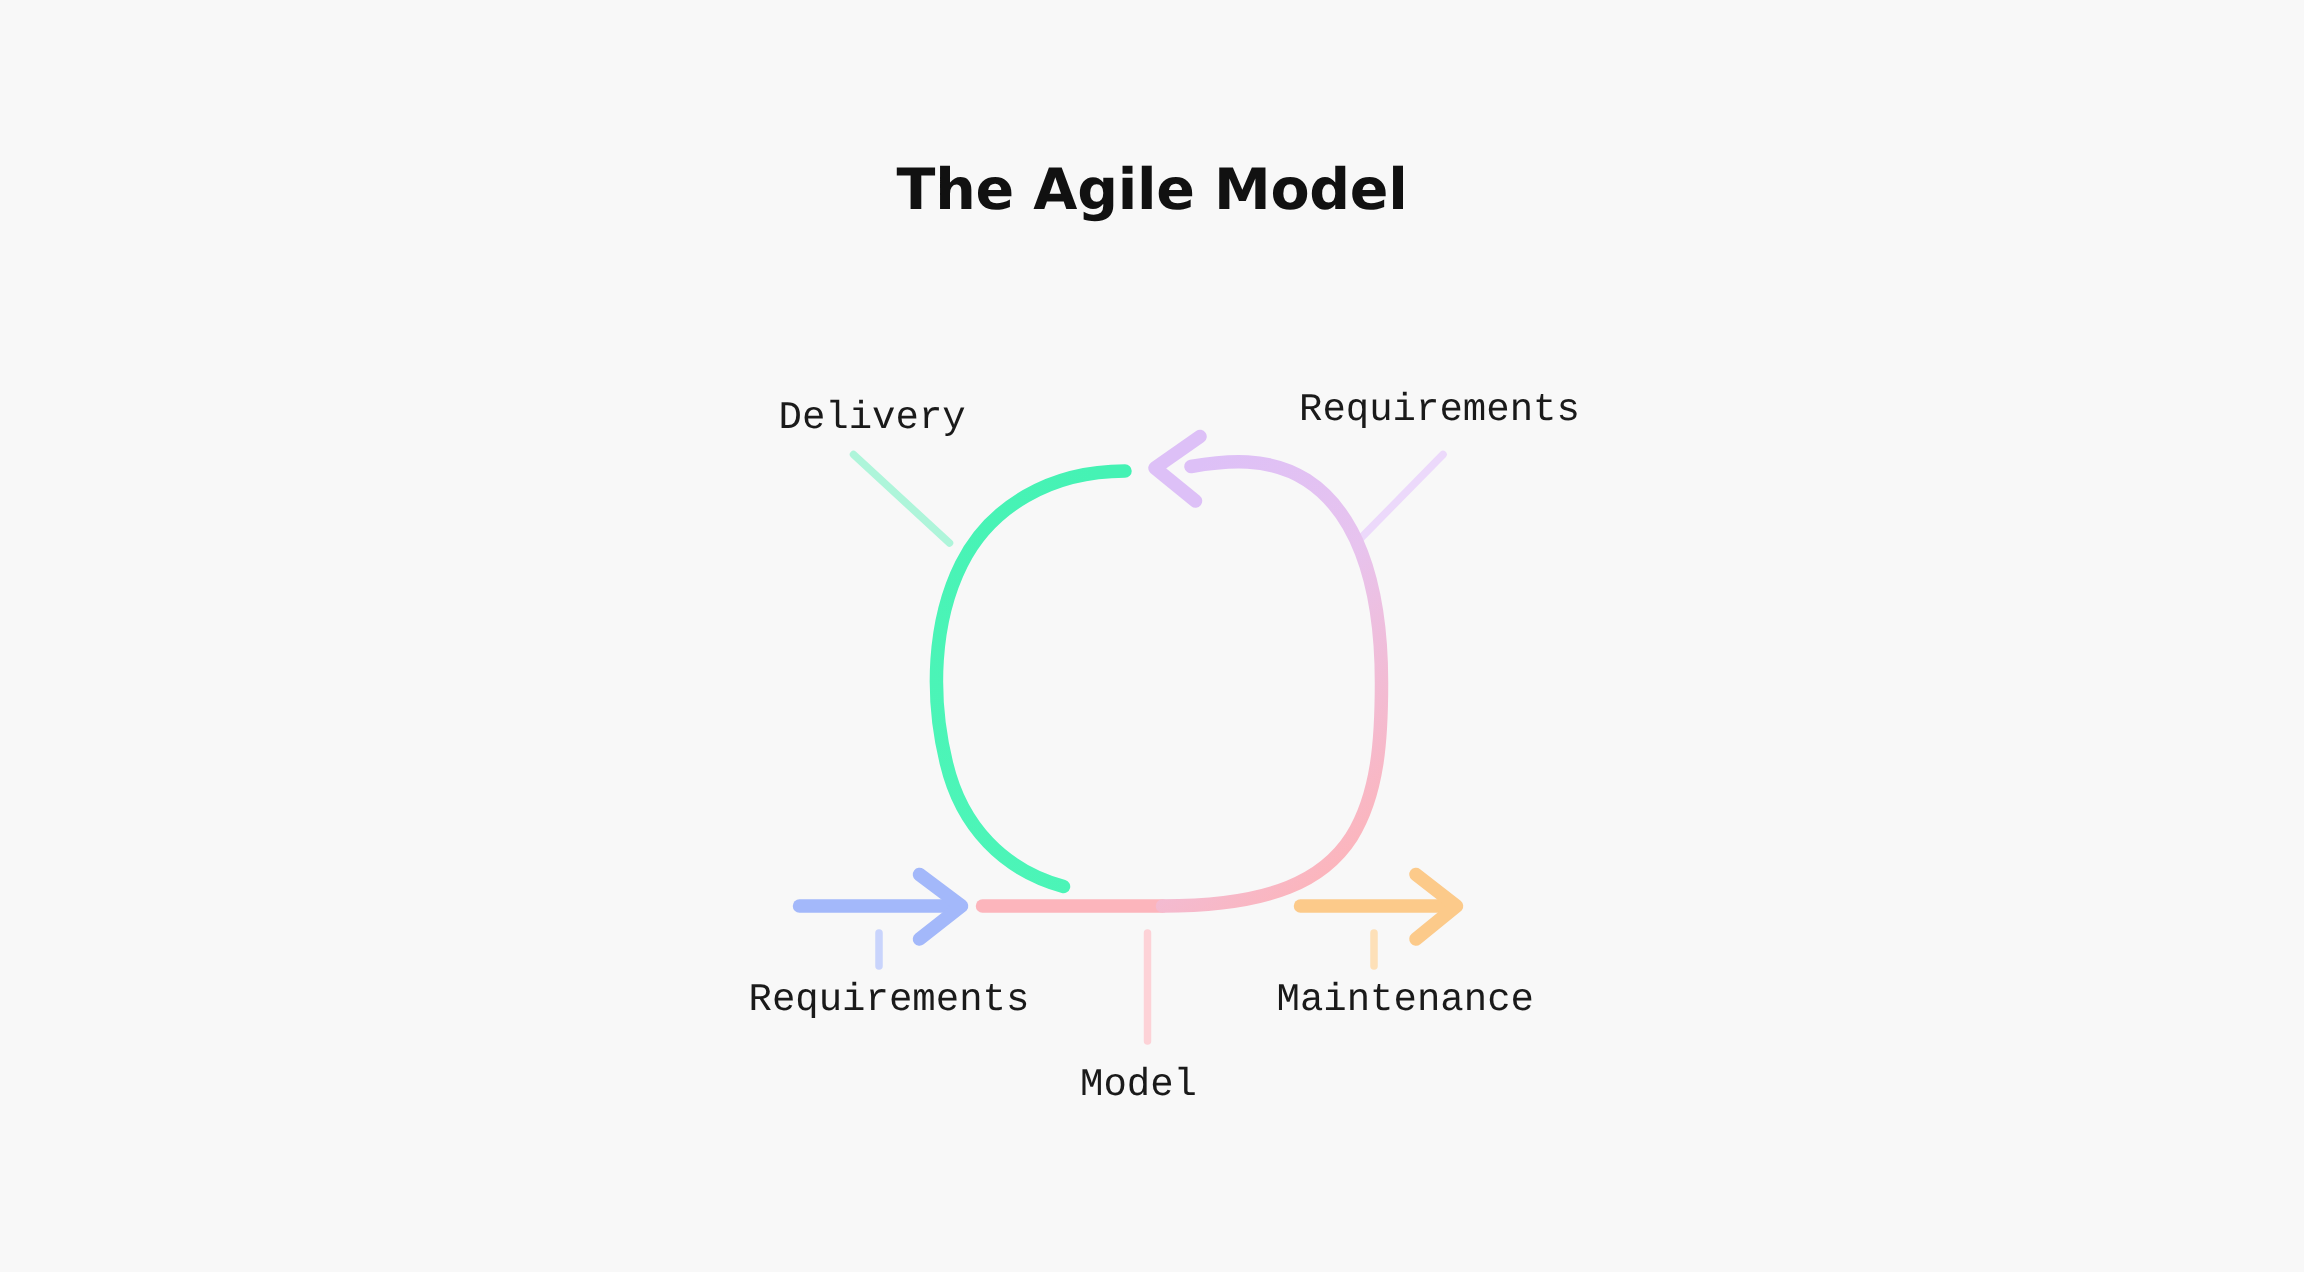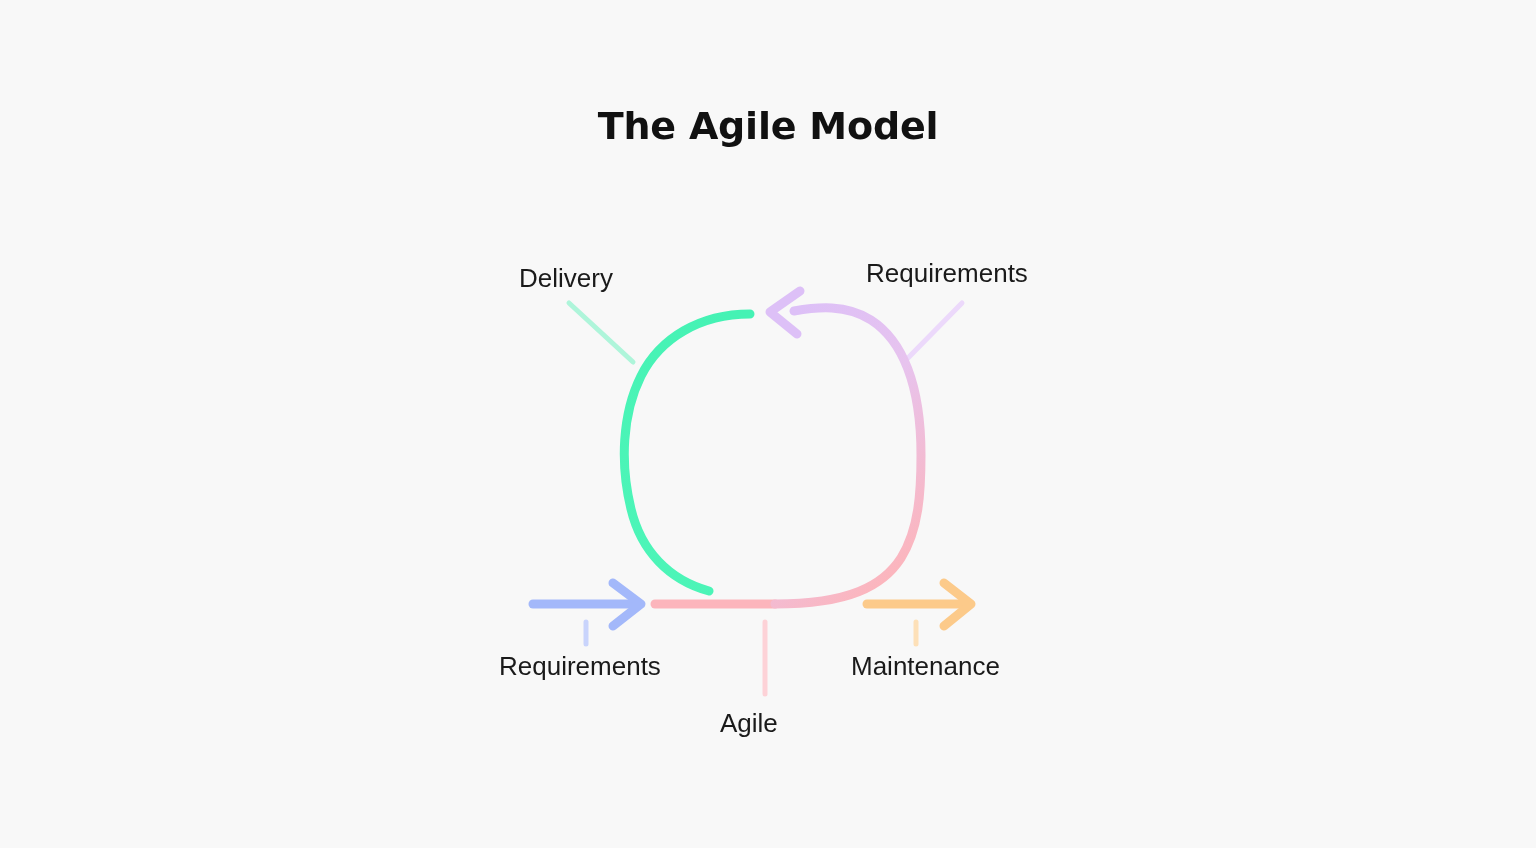--- a/index.html
+++ b/index.html
@@ -38,21 +38,21 @@
     position: absolute;
     left: 0;
     top: 0;
     width: 1536px;
     height: 848px;
   }
   .node-label {
     position: absolute;
     font-size: 26px;
     color: #1a1a1a;
-    font-family: Liberation Sans, sans-serif;
+    font-family: Liberation Mono, monospace;
     white-space: nowrap;
     line-height: 1;
   }
   #label-delivery      { left: 519px; top: 265px; }
   #label-development   { left: 866px; top: 260px; }
   #label-requirements  { left: 499px; top: 653px; }
   #label-maintenance   { left: 835px; top: 653px; margin-left: 16px; }
   #label-design        { left: 720px; top: 710px; }
 </style>
 </head>
@@ -109,15 +109,15 @@
   </svg>
 
   <div class="node-label" id="label-delivery">Delivery</div>
 
   <div class="node-label" id="label-development">Requirements</div>
 
   <div class="node-label" id="label-requirements">Requirements</div>
 
   <div class="node-label" id="label-maintenance">Maintenance</div>
 
-  <div class="node-label" id="label-design">Agile</div>
+  <div class="node-label" id="label-design">Model</div>
 
 </div>
 
 </body></html>

